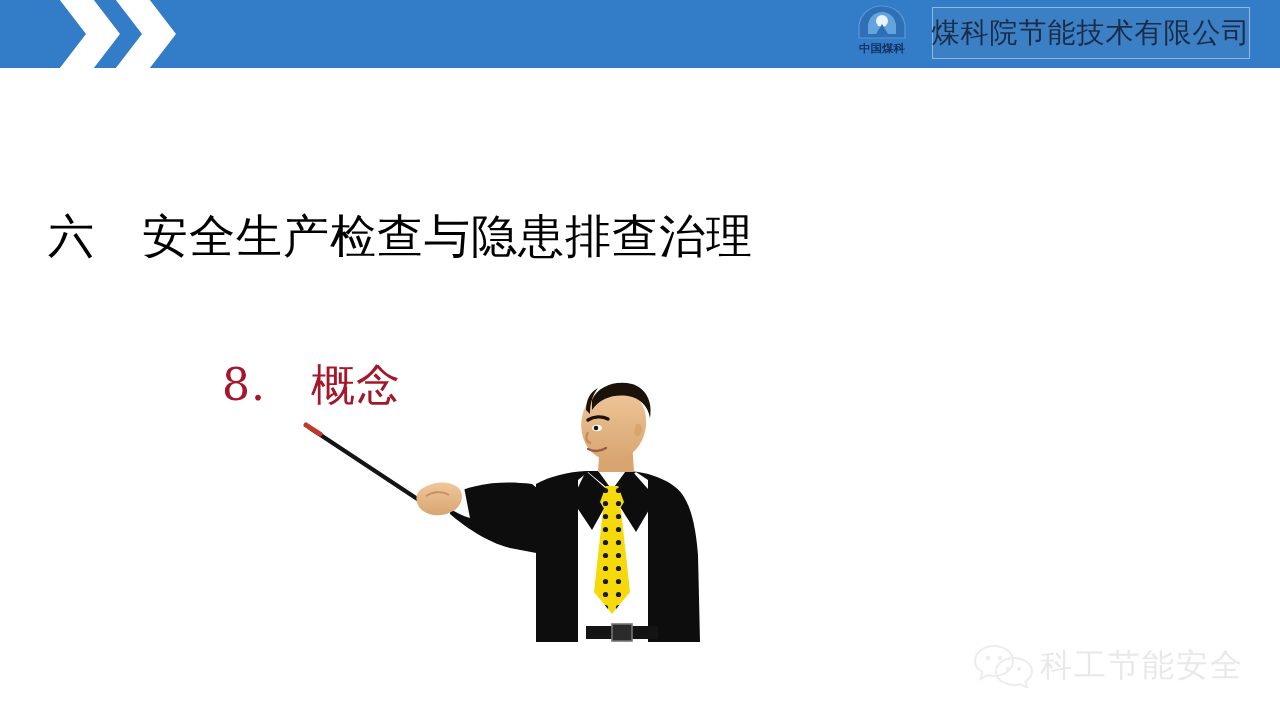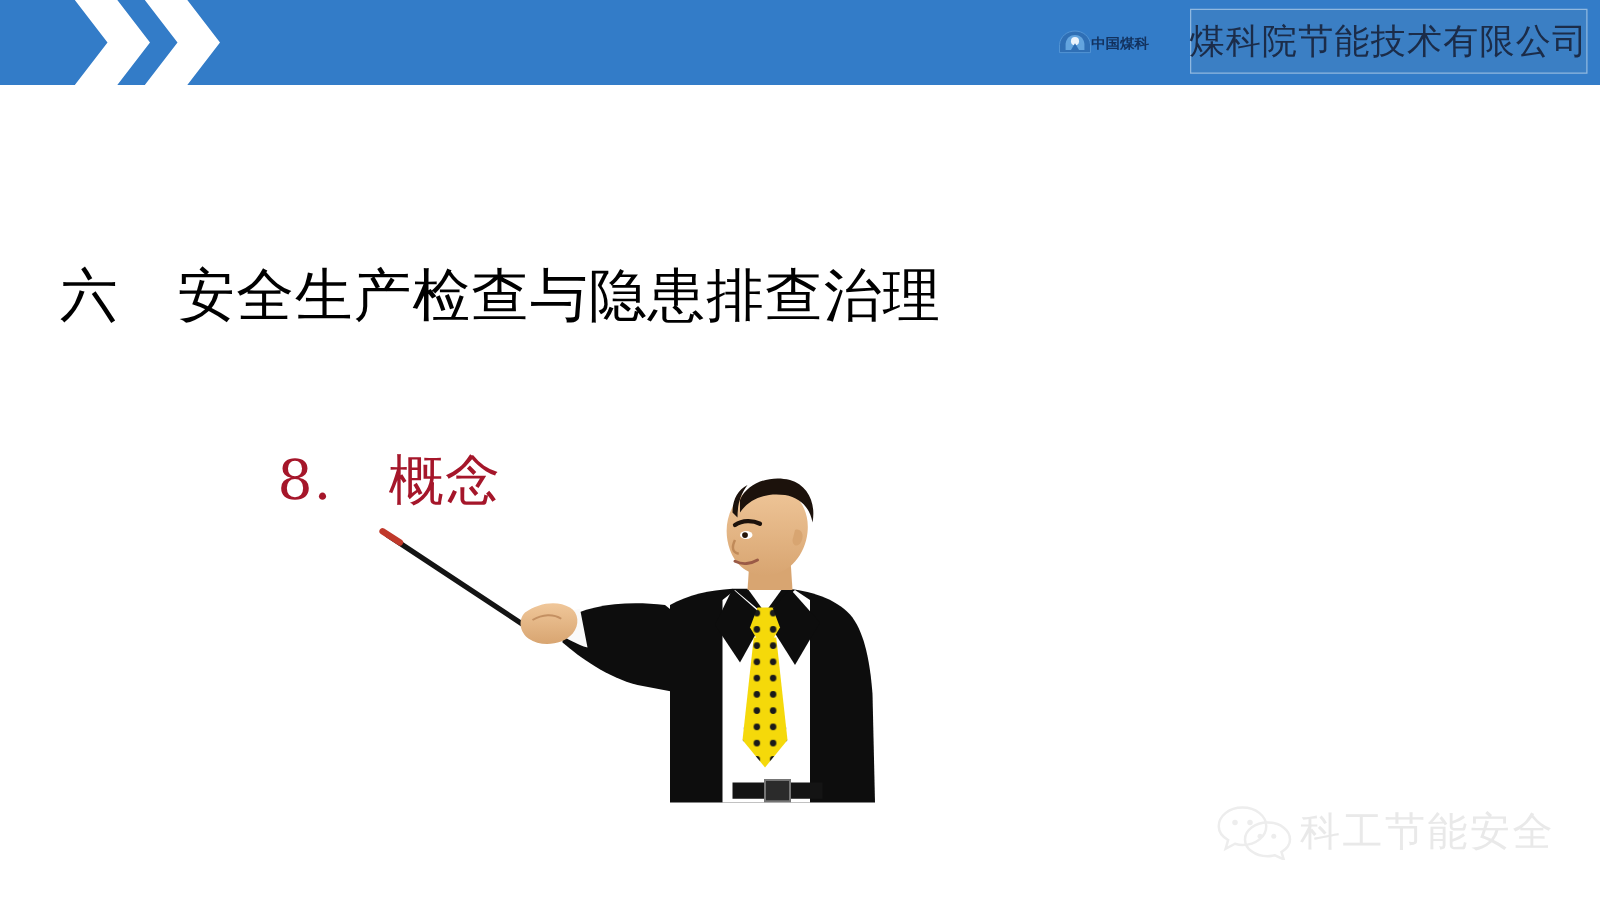--- a/index.html
+++ b/index.html
@@ -27,37 +27,37 @@
     width:86px;height:80px;
   }
   .chev svg{display:block;}
   .chev-1{left:40px;}
   .chev-2{left:96px;}
 
   
   .logo-wrap{
     position:absolute;left:846px;top:4px;
     width:72px;height:60px;
-    display:flex;align-items:center;justify-content:flex-start;
+    display:flex;flex-direction:column;align-items:center;justify-content:flex-start;
   }
   .logo-mark{width:52px;height:38px;display:block;}
   .logo-text{
     font-family:"DejaVu Sans", sans-serif;
     font-size:11px;line-height:12px;
     color:#13325e;
     letter-spacing:0px;
     margin-top:1px;
     font-weight:bold;
     white-space:nowrap;
     transform:scaleX(1.05);
   }
 
   
   .company-box{
-    position:absolute;left:952px;top:7px;
+    position:absolute;left:932px;top:7px;
     width:318px;height:52px;
     border:1px solid #8fb8e0;
     background:#3b7fc4;
     box-sizing:border-box;
     display:flex;align-items:center;justify-content:center;
   }
   .company-box .company-name{
     font-family:"DejaVu Sans", sans-serif;
     font-size:28px;
     color:#1b2c49;

